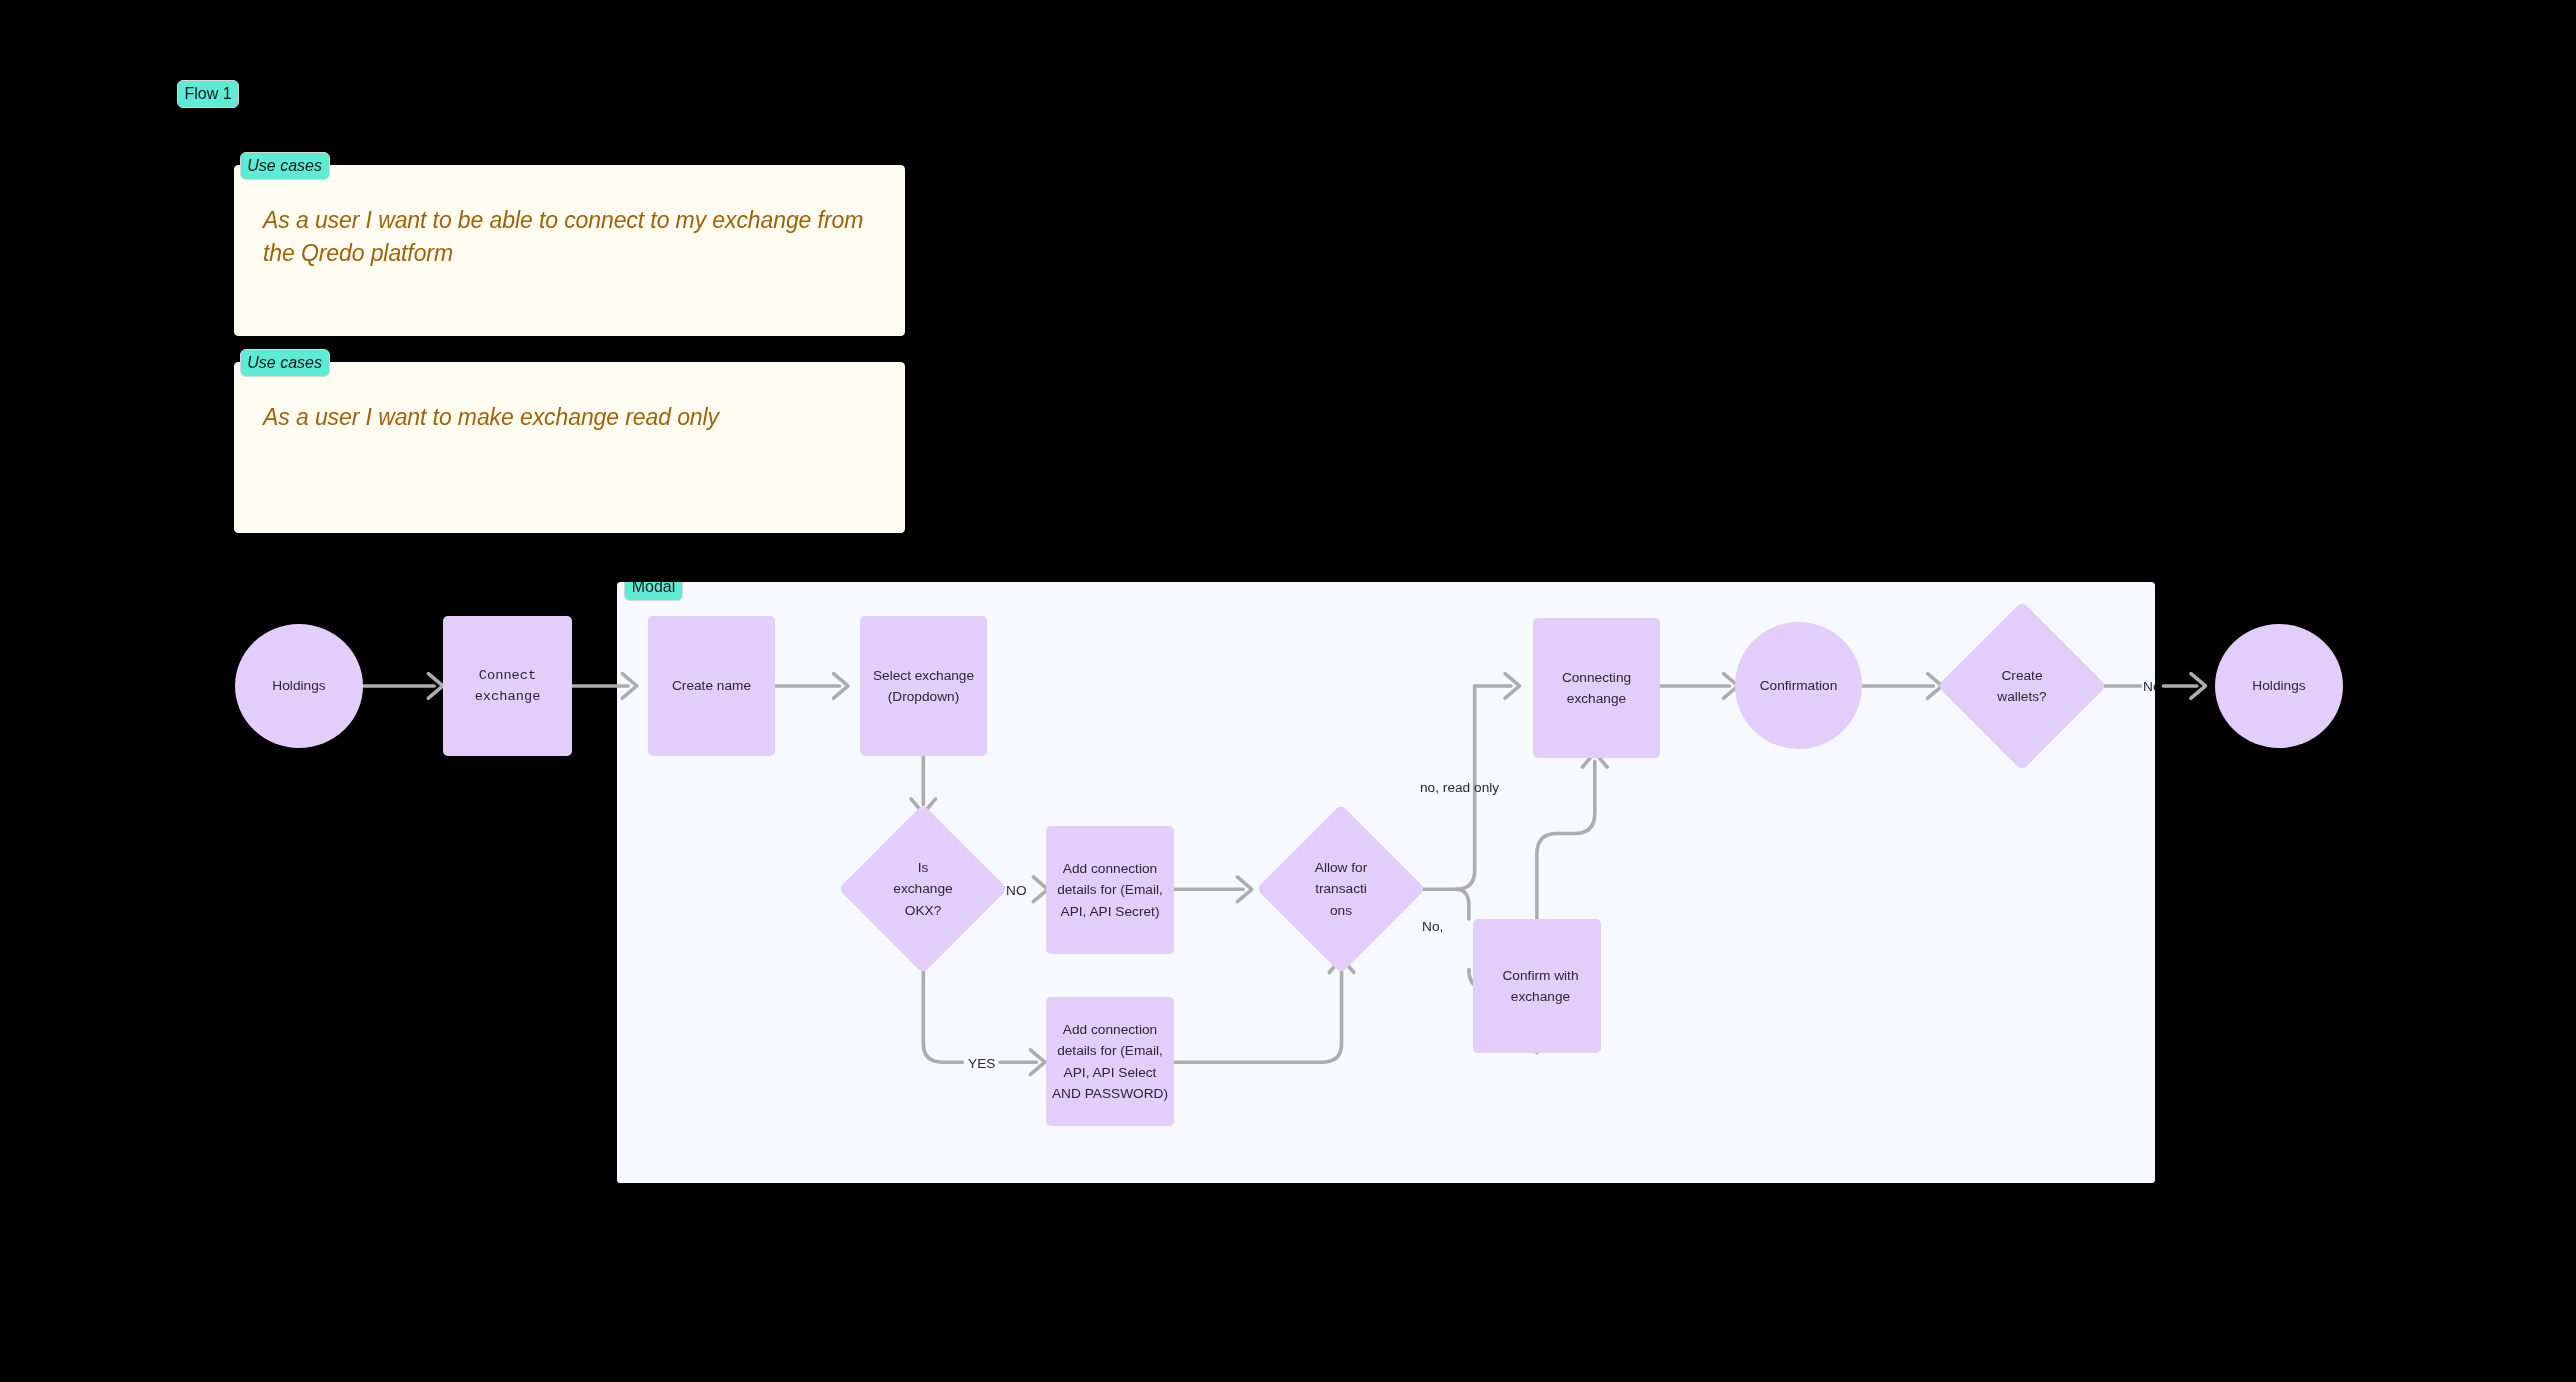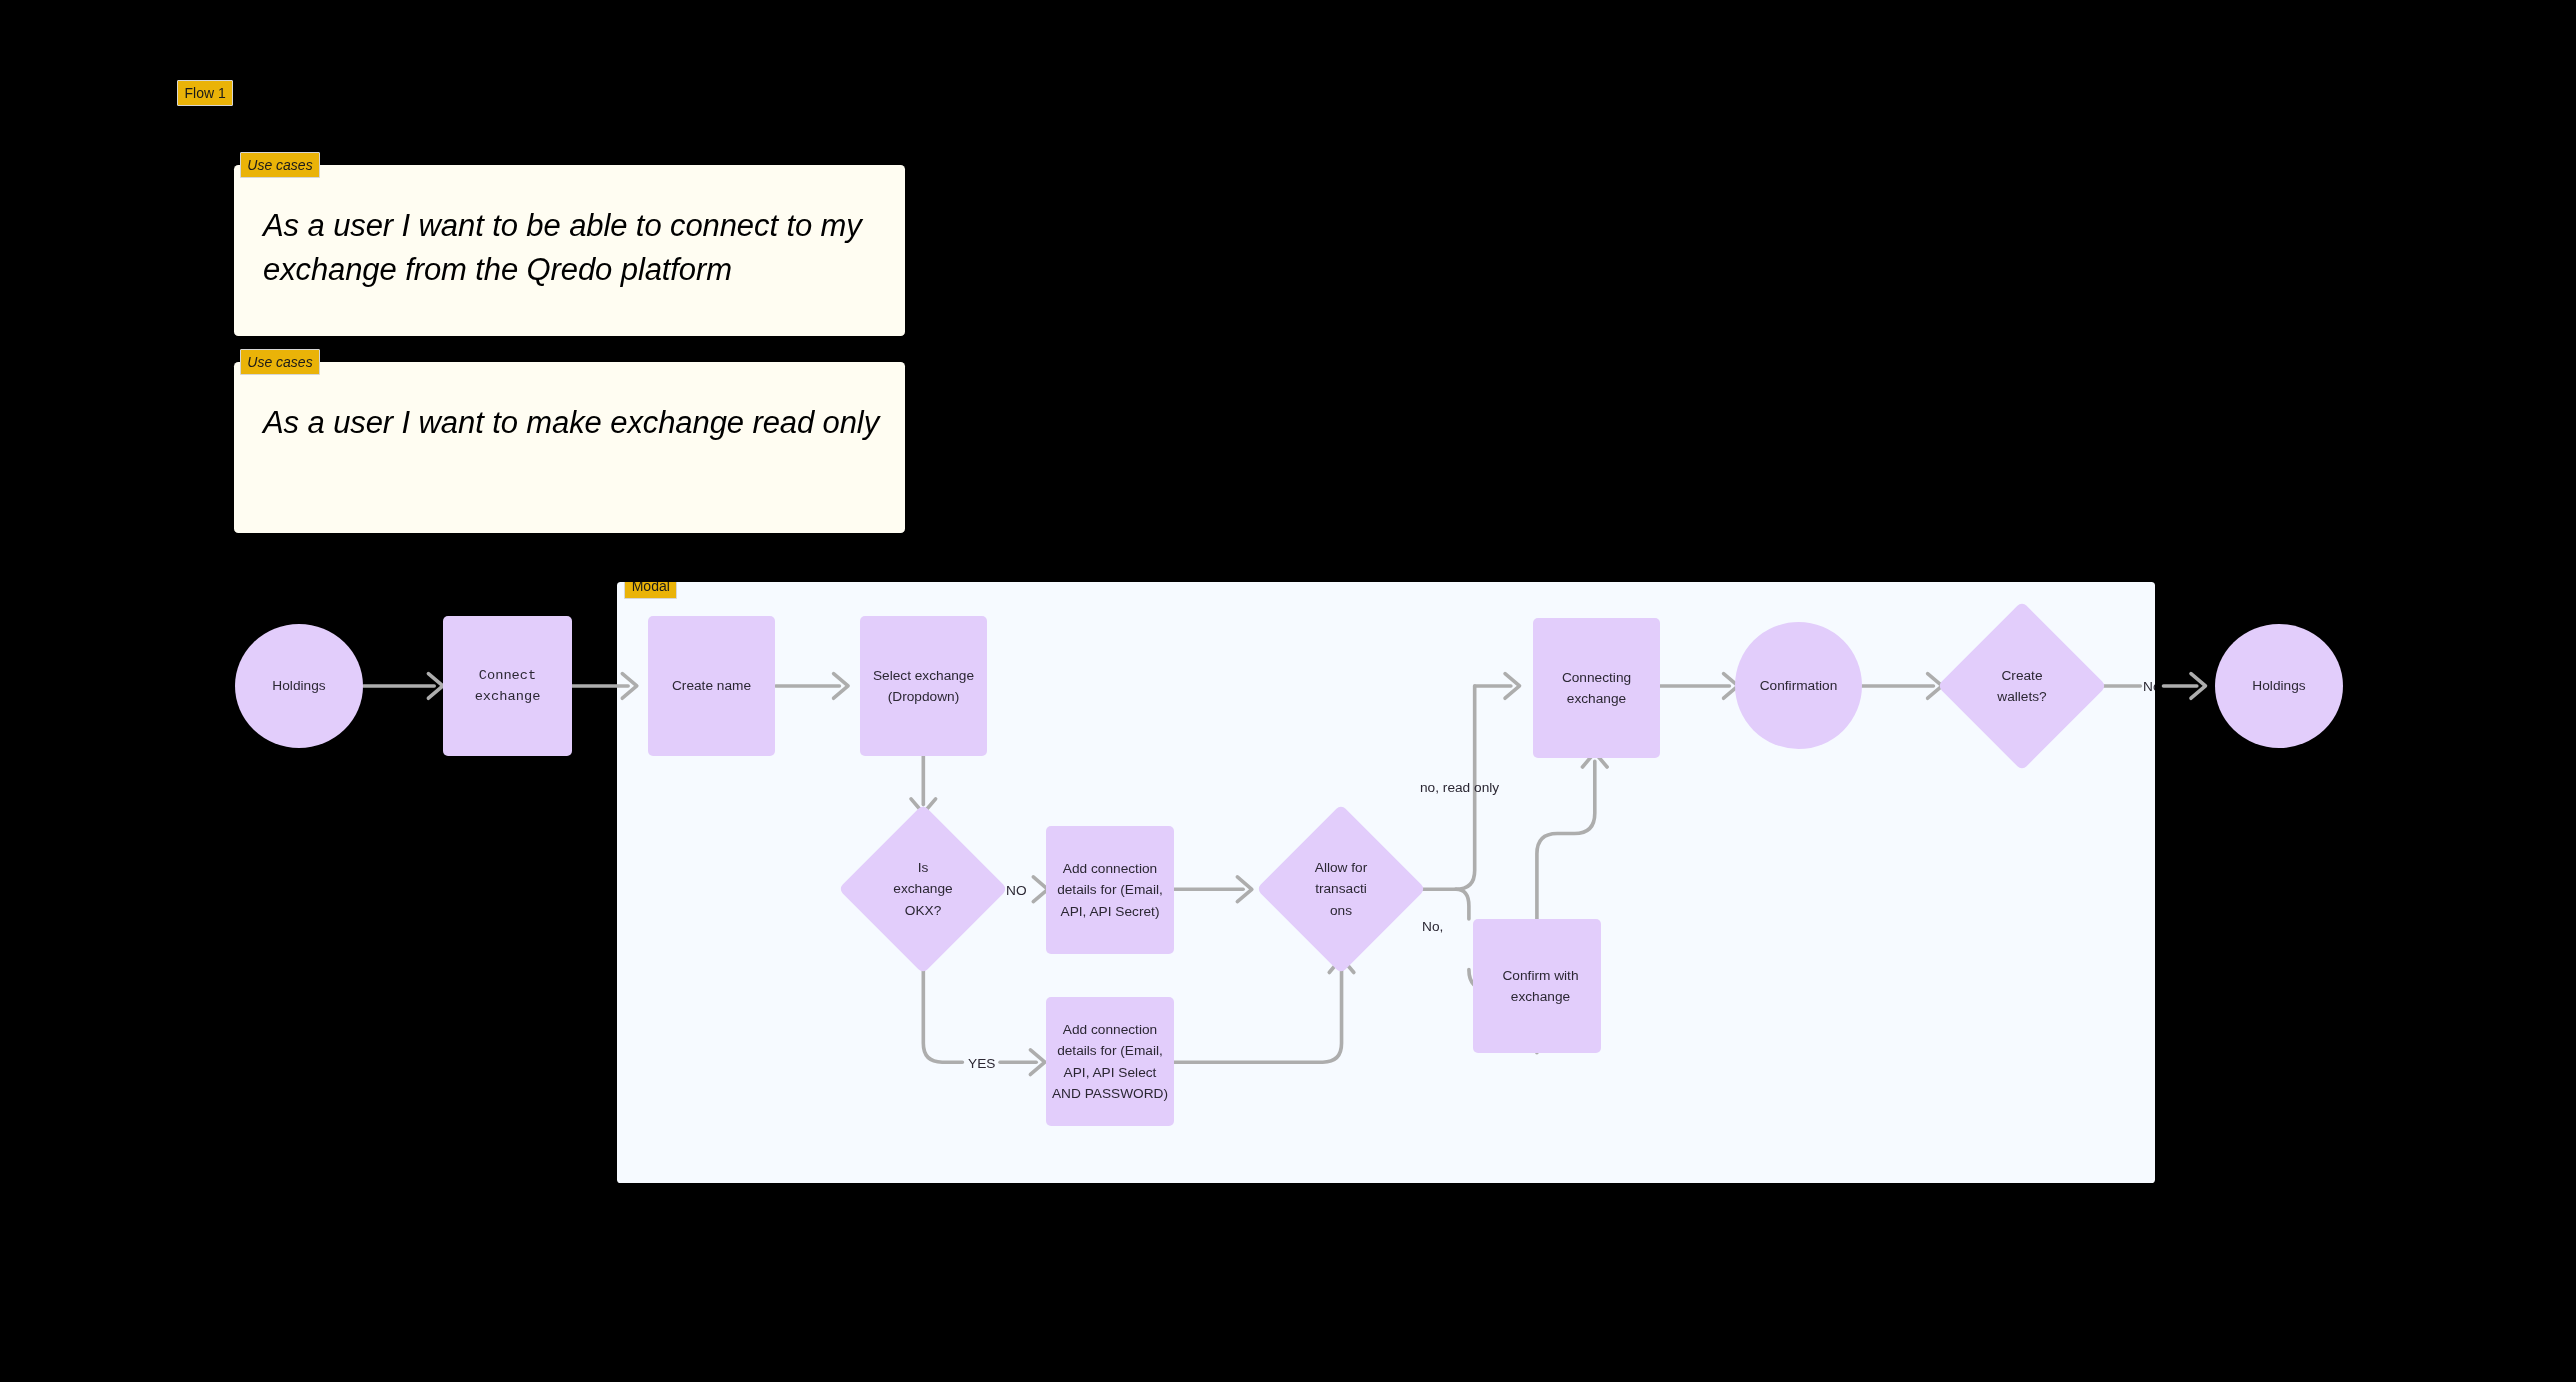--- a/index.html
+++ b/index.html
@@ -7,46 +7,46 @@
     width:2576px; height:1382px;
     background:#000000;
     font-family:"Liberation Sans", sans-serif;
     overflow:hidden;
   }
   #canvas { position:relative; width:2576px; height:1382px; background:#000; }
 
   
   .chip {
     position:absolute;
-    background:#eab308;
+    background:#5eead4;
     border:0.7px solid #d6d6d6;
-    border-radius:1px;
+    border-radius:6px;
     color:#1a1a1a;
-    font-size:14px;
+    font-size:16px;
     line-height:1;
     padding:5px 6.5px;
     white-space:nowrap;
     z-index:6;
   }
 
   
   .usecase {
     position:absolute;
     background:#fffdf2;
     border-radius:4.3px;
     z-index:4;
     font-style:italic;
   }
   .usecase .uc-text {
     position:absolute;
     left:29px;
     right:24.6px;
     top:39px;
-    color:#000000;
-    font-size:31px;
+    color:#a16207;
+    font-size:23px;
     line-height:1.42;
     letter-spacing:-0.1px;
     font-weight:400;
   }
 
   
   .modal-frame {
     position:absolute;
     background:#f6faff;
     border-radius:3.6px;

